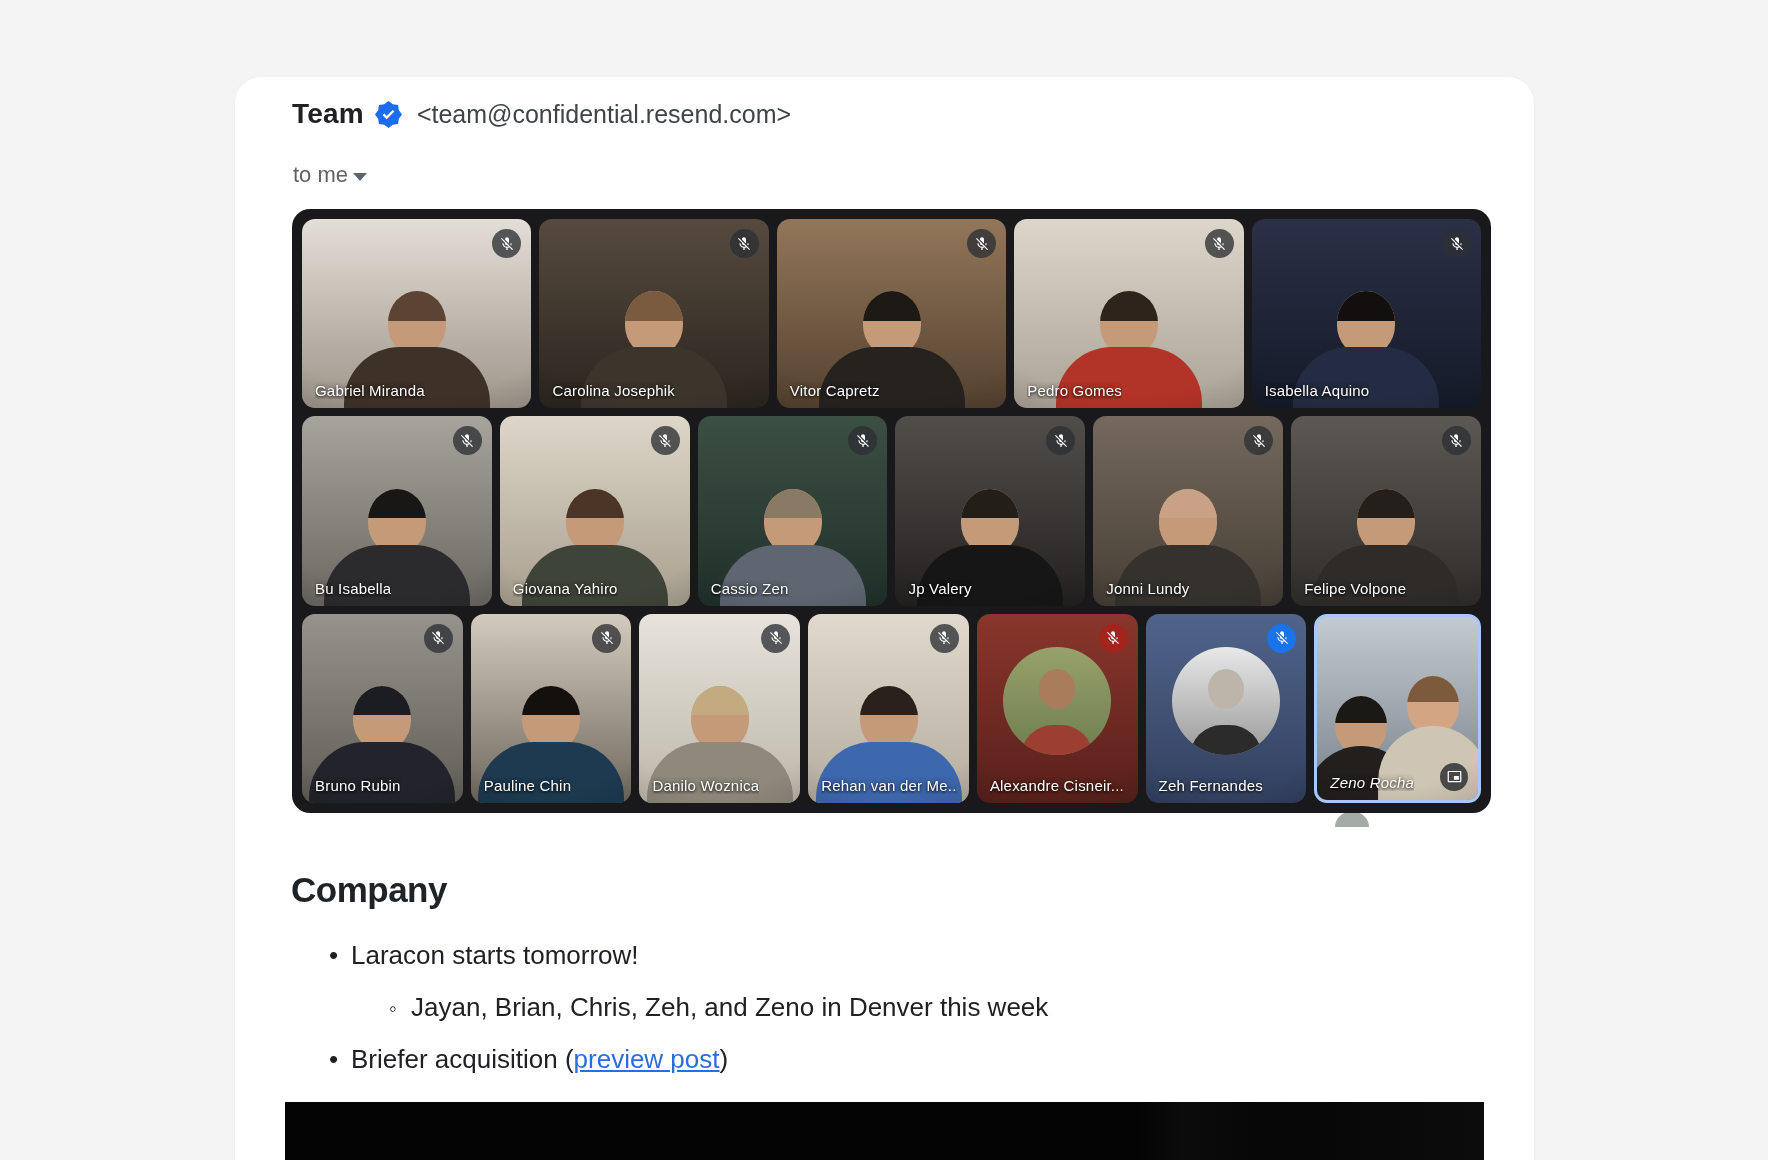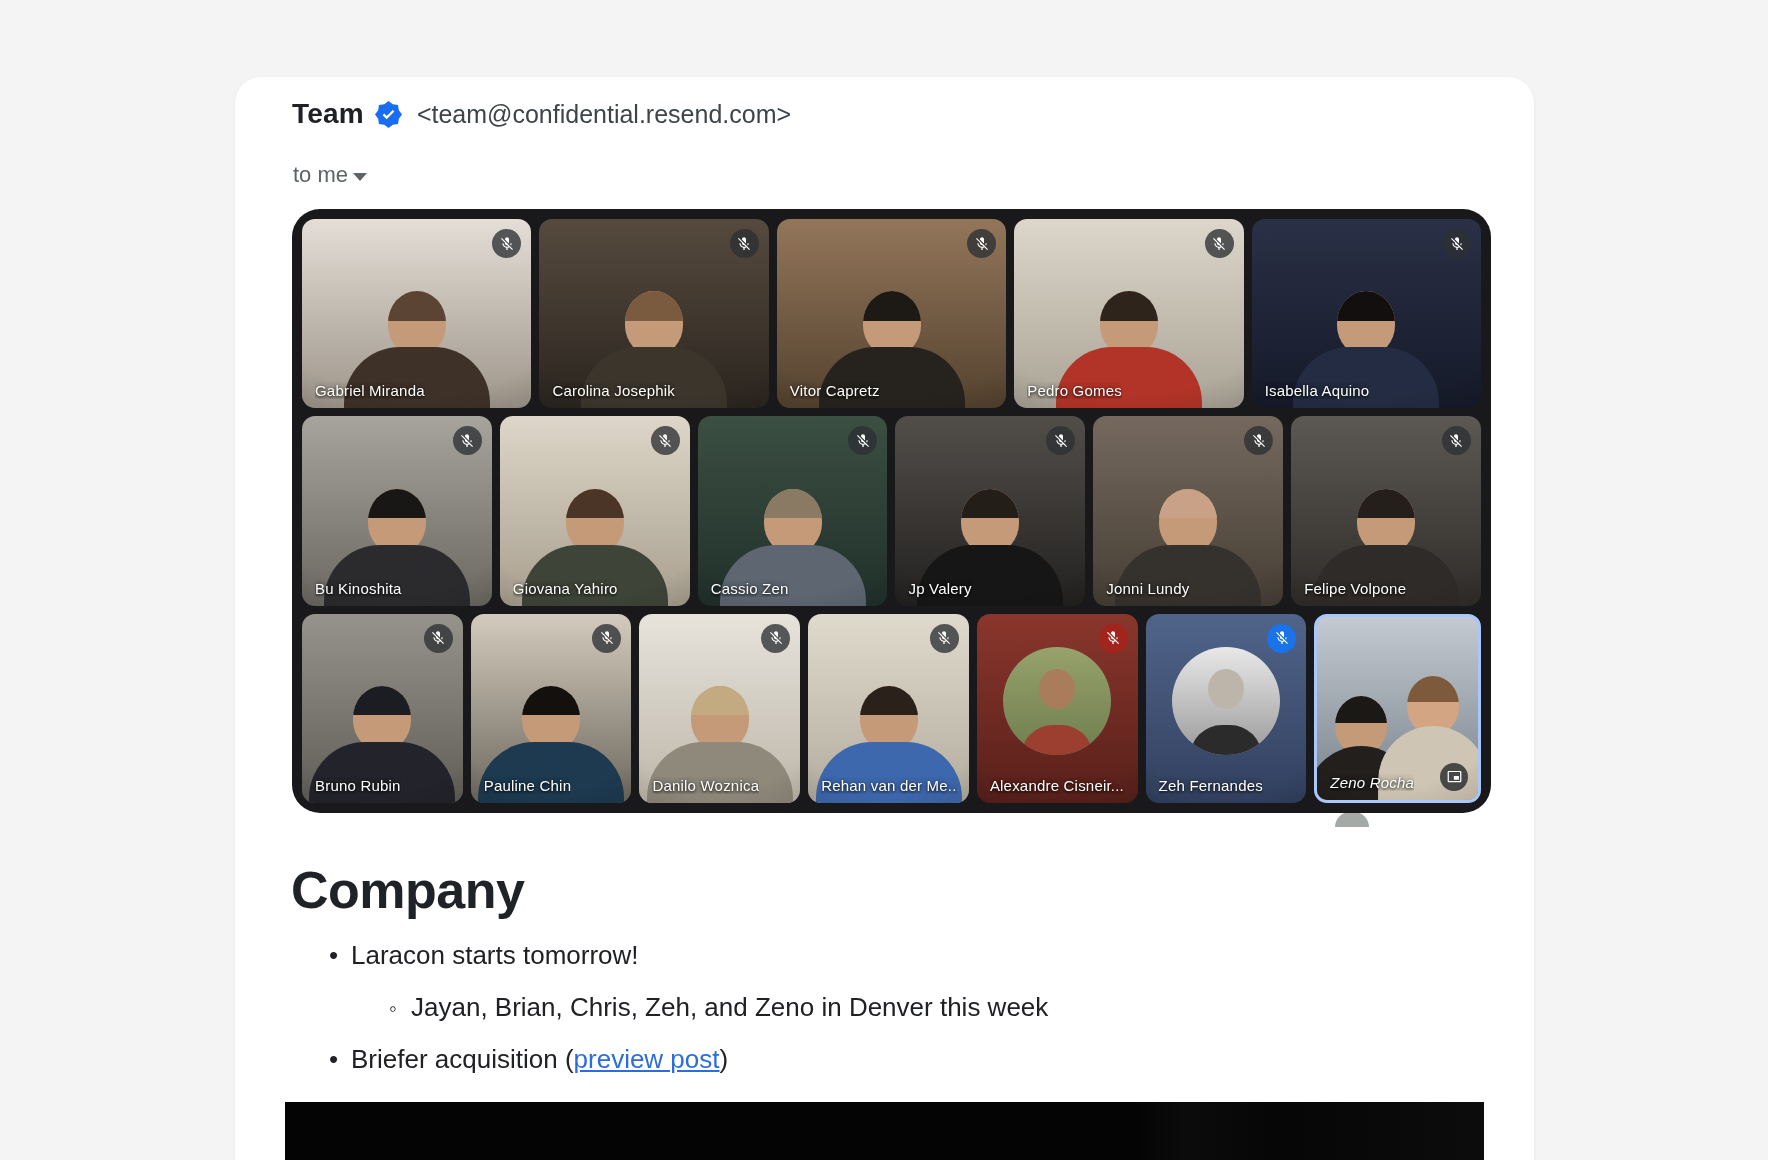--- a/index.html
+++ b/index.html
@@ -25,21 +25,21 @@
   .to-row {
     position:absolute; left:58px; top:84px; height:28px;
     display:flex; align-items:center; gap:5px;
     font-size:22px; color:var(--secondary_text,#5f6368);
   }
   .caret { width:0; height:0; border-left:7px solid transparent; border-right:7px solid transparent;
     border-top:8px solid var(--secondary_text,#5f6368); margin-top:3px; }
   
   .meet {
     position:absolute; left:57px; top:132px; width:1199px; height:604px;
-    background:var(--meet_bg,#19191b); border-radius:28px; padding:10px;
+    background:var(--meet_bg,#19191b); border-radius:18px; padding:10px;
     display:flex; flex-direction:column; gap:8px; z-index:2;
   }
   .meet-row { flex:1; display:flex; gap:8px; }
   .tile {
     flex:1; position:relative; border-radius:13px; overflow:hidden;
     background:linear-gradient(180deg, var(--bg1,#777), var(--bg2,#444));
   }
   .tile::after { content:""; position:absolute; inset:0; z-index:1; pointer-events:none;
     background:radial-gradient(120% 95% at 50% 38%, rgba(0,0,0,0) 58%, rgba(0,0,0,.24) 100%); }
   .tile.active { border:3px solid var(--active_border,#a9c7fb);font-style:italic; }
@@ -79,21 +79,21 @@
     background:rgba(38,40,44,.8); display:none; align-items:center; justify-content:center; z-index:3; }
   .pip svg { width:15px; height:15px; fill:#fff; }
   .tile.has-pip .pip { display:flex; }
   .pname { position:absolute; left:13px; bottom:9px; z-index:3; color:var(--name_text,#fff);
     font-size:15px; letter-spacing:.2px; white-space:nowrap; overflow:hidden; max-width:calc(100% - 24px);
     text-shadow:0 1px 3px rgba(0,0,0,.9), 0 0 8px rgba(0,0,0,.45); }
   
   .peek { position:absolute; left:1100px; top:735px; width:34px; height:15px;
     border-radius:17px 17px 0 0; background:#949c98; opacity:.85; z-index:1; }
   
-  .heading { position:absolute; left:56px; top:784px; font-size:52px; line-height:58px;
+  .heading { position:absolute; left:56px; top:784px; font-size:35px; line-height:58px;
     font-weight:700; color:var(--heading_text,#1f2227); letter-spacing:-.5px; }
   .company-list { position:absolute; left:94px; top:863px; width:1060px; list-style:none;
     font-size:26px; line-height:31px; color:var(--body_text,#202124); }
   .bullet { position:relative; padding-left:22px; margin-bottom:21px; }
   .bullet .marker { position:absolute; left:0; top:0; }
   .bullet.lv2 { margin-left:60px; }
   .bullet.lv2 .marker { font-size:22px; top:1px; }
   .t-link { color:var(--link_blue,#2b6de0); text-decoration:underline; }
   
   .video-embed { position:absolute; left:50px; top:1025px; width:1199px; height:175px;
@@ -199,21 +199,21 @@
             <div class="head"></div>
             <div class="torso"></div>
           </div>
 
     <div class="mute">
       <svg viewBox="0 0 24 24" aria-hidden="true">
               <path d="M19 11h-1.7c0 .74-.16 1.43-.43 2.05l1.23 1.23c.56-.98.9-2.09.9-3.28zm-4.02.17c0-.06.02-.11.02-.17V5c0-1.66-1.34-3-3-3S9 3.34 9 5v.18l5.98 5.99zM4.27 3L3 4.27l6.01 6.01V11c0 1.66 1.33 3 2.99 3 .22 0 .44-.03.65-.08l1.66 1.66c-.71.33-1.5.52-2.31.52-2.76 0-5.3-2.1-5.3-5.1H5c0 3.41 2.72 6.23 6 6.72V21h2v-3.28c.91-.13 1.77-.45 2.54-.9L19.73 21 21 19.73 4.27 3z"></path>
             </svg>
     </div>
 
-    <div class="pname">Bu Kinoshita</div>
+    <div class="pname">Bu Isabella</div>
   </div>
         <div class="tile" style="--bg1: #ded6c8; --bg2: #a89f8f; --person: #3f4438; --hair: #4a3526;">
     <div class="sil p1">
             <div class="head"></div>
             <div class="torso"></div>
           </div>
 
     <div class="mute">
       <svg viewBox="0 0 24 24" aria-hidden="true">
               <path d="M19 11h-1.7c0 .74-.16 1.43-.43 2.05l1.23 1.23c.56-.98.9-2.09.9-3.28zm-4.02.17c0-.06.02-.11.02-.17V5c0-1.66-1.34-3-3-3S9 3.34 9 5v.18l5.98 5.99zM4.27 3L3 4.27l6.01 6.01V11c0 1.66 1.33 3 2.99 3 .22 0 .44-.03.65-.08l1.66 1.66c-.71.33-1.5.52-2.31.52-2.76 0-5.3-2.1-5.3-5.1H5c0 3.41 2.72 6.23 6 6.72V21h2v-3.28c.91-.13 1.77-.45 2.54-.9L19.73 21 21 19.73 4.27 3z"></path>

